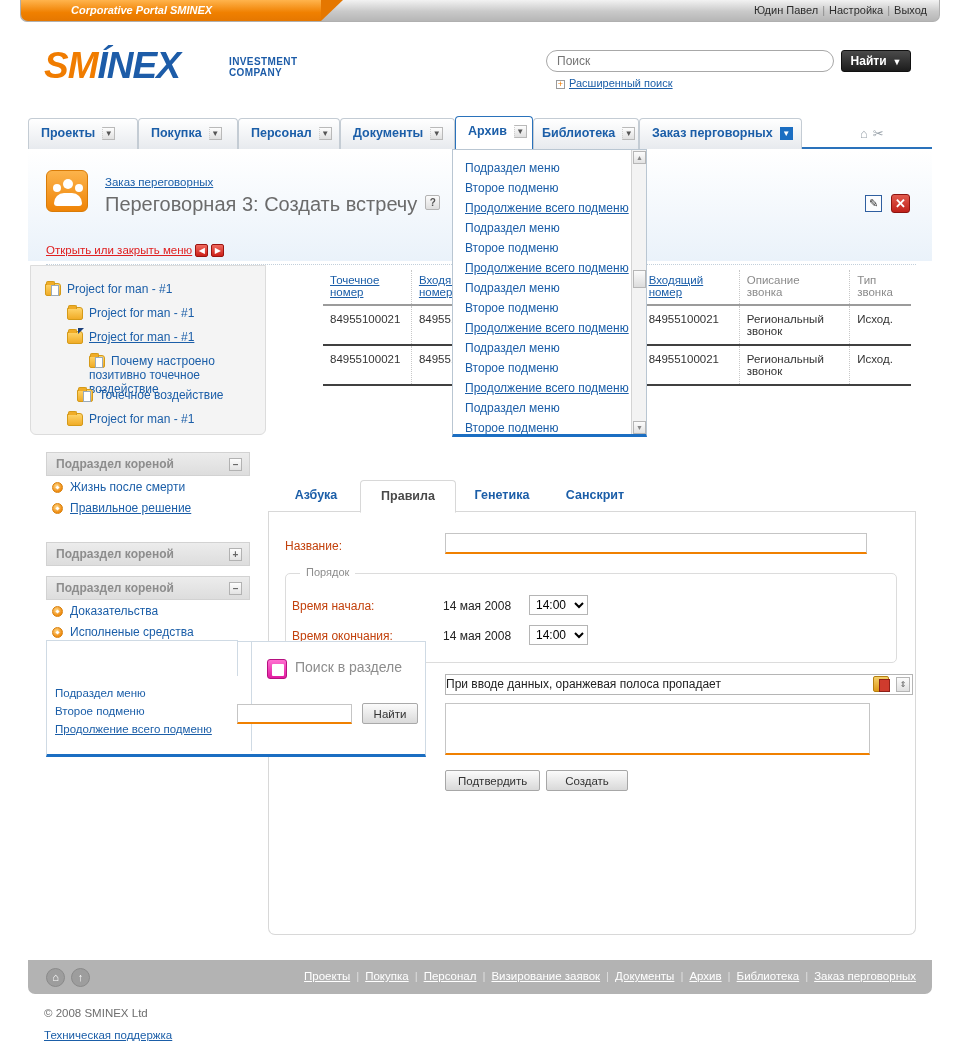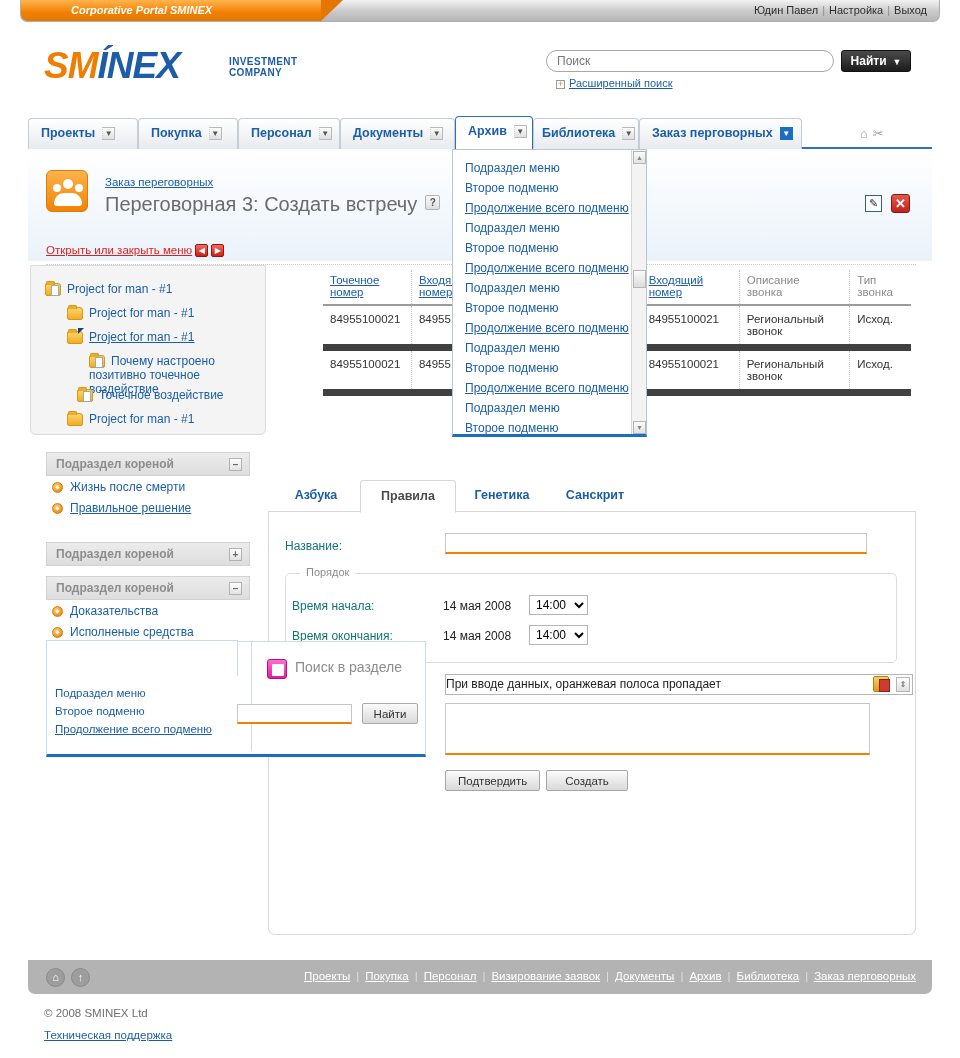--- a/index.html
+++ b/index.html
@@ -225,21 +225,21 @@
     padding: 4px 7px 6px 7px;
     border-right: 1px dotted #c8c8c8;
     border-bottom: 2px solid #9b9b9b;
     color: #8b8b8b;
   }
   .call-table th a { color: #1b5ea8; }
   .call-table th:last-child { border-right: none; }
   .call-table td {
     padding: 7px; vertical-align: top; color: #333;
     border-right: 1px dotted #c8c8c8;
-    border-bottom: 7px solid #404040;
+    border-bottom: 2px solid #404040;
   }
   .call-table td:last-child { border-right: none; }
 
   
   .dropdown {
     position: absolute; left: 452px; top: 149px; width: 195px; height: 288px;
     background: #fff; border: 1px solid #b9c6d2;
     border-bottom: 3px solid #1b6ec2;
     z-index: 20; overflow: hidden;
   }
@@ -359,21 +359,21 @@
   .ftab {
     position: absolute; top: 0; height: 32px; line-height: 31px;
     font-size: 12.5px; font-weight: bold; color: #1b5ea8;
     padding: 0 16px; white-space: nowrap; cursor: pointer;
   }
   .ftab.active {
     background: #fff; border: 1px solid #d8d8d8; border-bottom: 1px solid #fff;
     border-radius: 4px 4px 0 0; color: #4a4a4a; height: 33px; z-index: 3;
   }
   .f-label {
-    position: absolute; font-size: 12px; color: #0f766e; white-space: nowrap;
+    position: absolute; font-size: 12px; color: #c2410c; white-space: nowrap;
   }
   .f-input {
     position: absolute; border: 1px solid #c5c5c5;
     border-bottom: 2px solid #f08000; background: #fff;
     font-family: "Liberation Sans", sans-serif; font-size: 12px;
     padding: 2px 5px;
   }
   .fieldset {
     position: absolute; left: 285px; top: 573px; width: 612px; height: 90px;
     border: 1px solid #dcdcdc; border-radius: 5px;

